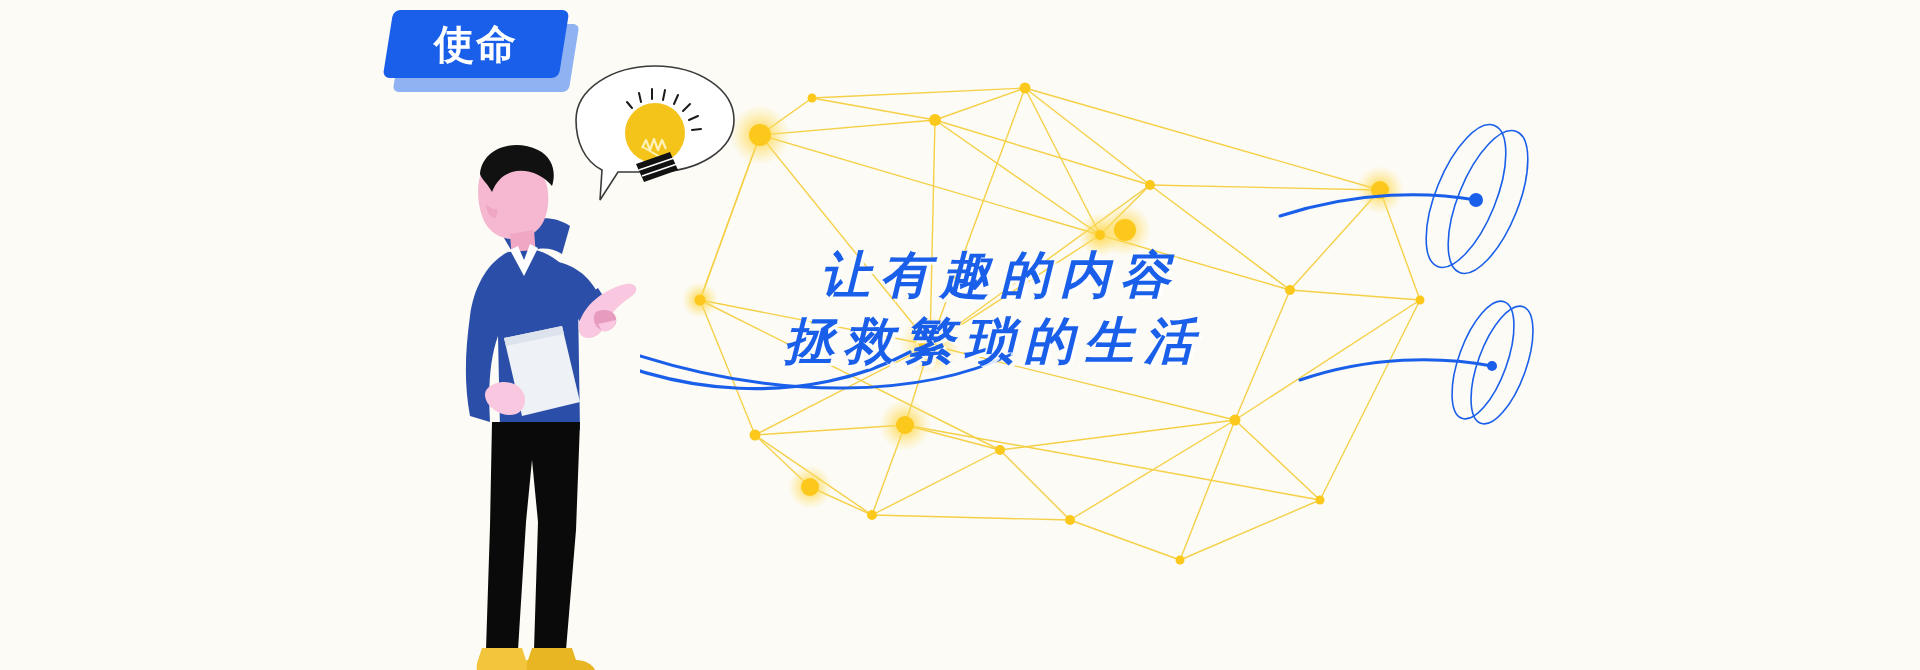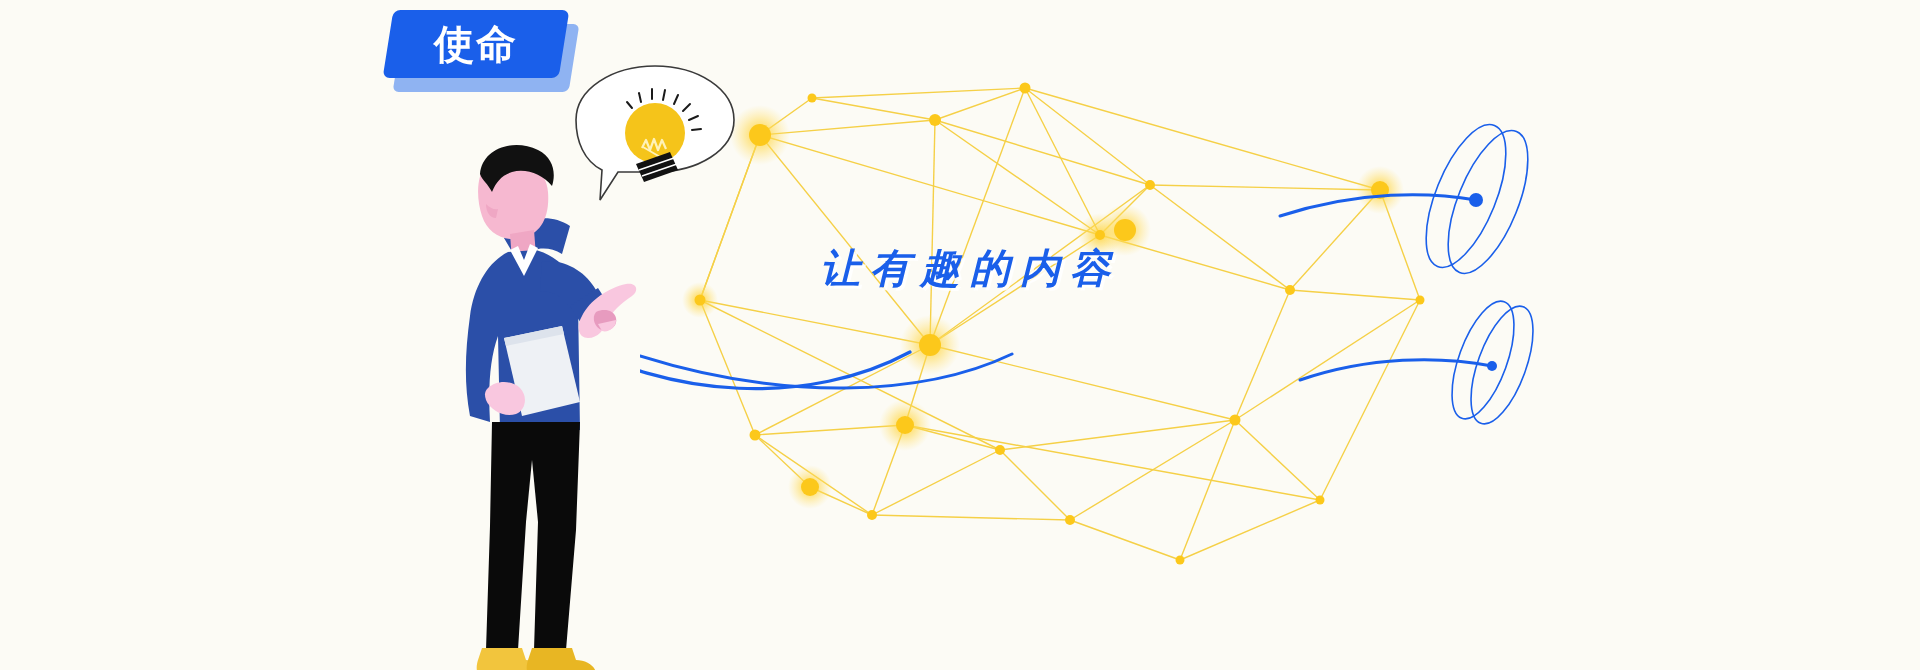--- a/index.html
+++ b/index.html
@@ -70,21 +70,21 @@
 
   
   .headline {
     position: absolute;
     left: 820px;
     top: 242px;
     width: 620px;
   }
   .headline-line {
     color: #1A5FEA;
-    font-size: 40px;
+    font-size: 50px;
     font-weight: bold;
     font-style: italic;
     letter-spacing: 10px;
     line-height: 1.32;
     white-space: nowrap;
     text-shadow: 3px 3px 0 rgba(255,255,255,0.85);
     font-family: "DejaVu Sans", "Liberation Sans", sans-serif;
   }
   .headline-line.line2 {
     margin-left: -36px;
@@ -335,15 +335,16 @@
 
     <g fill="#1A5FEA">
       <circle cx="836" cy="120" r="7"></circle>
       <circle cx="852" cy="286" r="5"></circle>
       <circle cx="-80" cy="256" r="7"></circle>
     </g>
   </svg>
 
   <div class="headline">
     <div class="headline-line line1">让有趣的内容</div>
+    <div class="headline-line line2">拯救繁琐的生活</div>
   </div>
 
 </div>
 
 </body></html>

